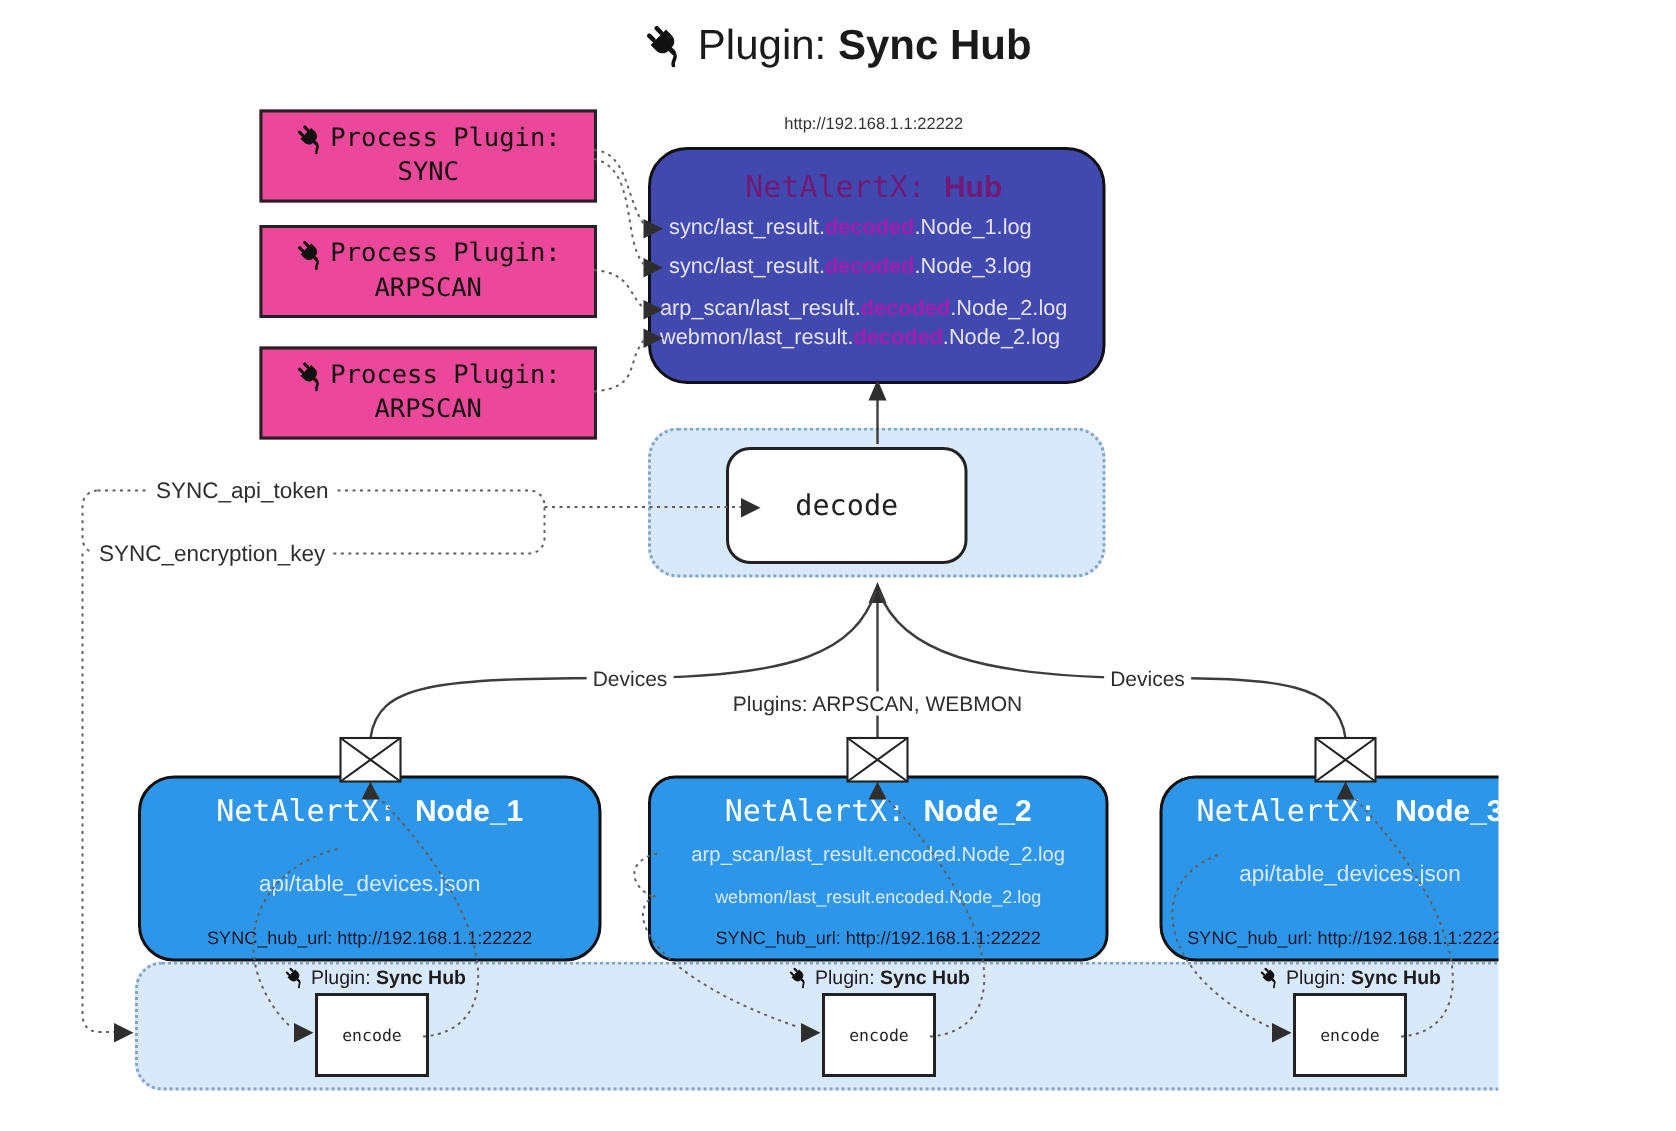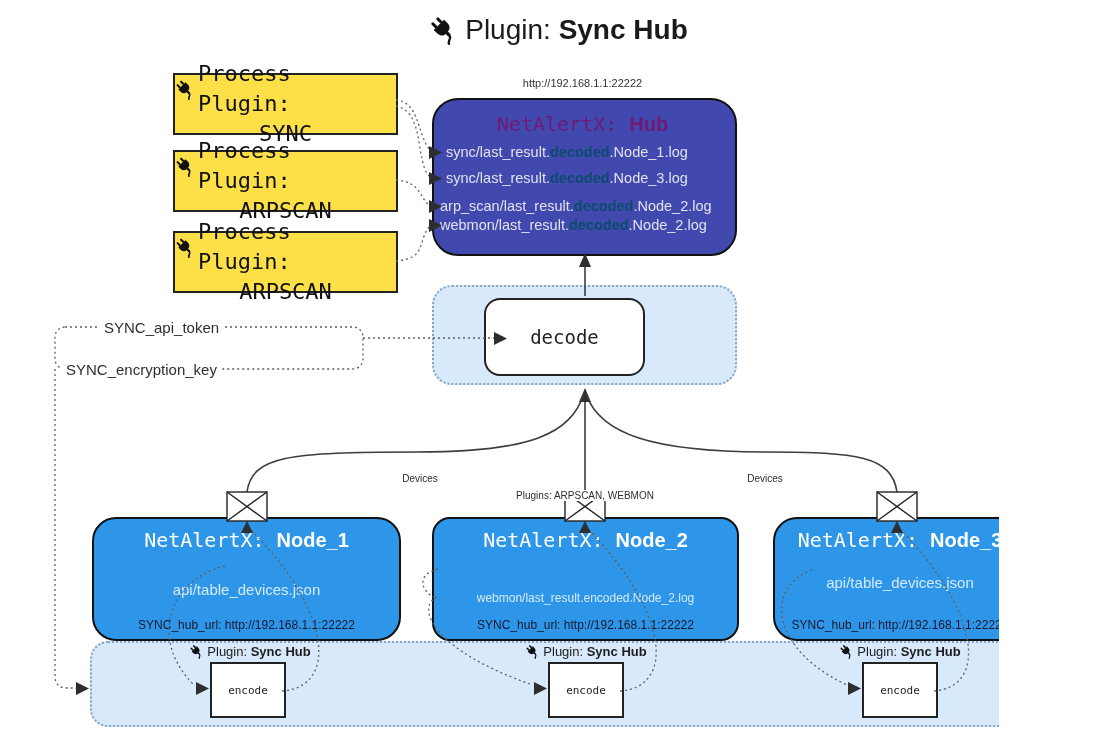--- a/index.html
+++ b/index.html
@@ -12,43 +12,43 @@
   svg.wires{position:absolute;left:0;top:0;z-index:5;pointer-events:none;}
   .wires .s{fill:none;stroke:#3d3d3d;stroke-width:1.6px;}
   .wires .d{fill:none;stroke:#5f5f5f;stroke-width:1.3px;stroke-dasharray:2 3;}
   .wires .ah{fill:#2e2e2e;stroke:none;}
   .wires .env{fill:#fff;stroke:#222;stroke-width:1.4px;}
 
   .title{top:14px;left:0;width:1117px;text-align:center;font-size:28px;z-index:2;}
   .title .plug{vertical-align:-6px;margin-right:6px;}
   .title b{font-weight:700;}
 
-  .pbox{left:173px;width:221px;height:58px;background:#fde047;border:2px solid #222;z-index:2;
+  .pbox{left:173px;width:221px;height:58px;background:#ec4899;border:2px solid #222;z-index:2;
         display:flex;flex-direction:column;align-items:center;justify-content:center;
-        font-family:"DejaVu Sans Mono",monospace;font-size:22px;color:#111;line-height:1.35;}
+        font-family:"DejaVu Sans Mono",monospace;font-size:17px;color:#111;line-height:1.35;}
   .pbox .l1{display:flex;align-items:center;gap:2px;}
 
   .hub{left:432px;top:98px;width:301px;height:154px;background:var(--hub-bg,#4149ae);
        border:2px solid #111;border-radius:26px;z-index:2;}
   .hub-url{left:432px;top:77px;width:301px;text-align:center;font-size:11px;color:#333;z-index:2;}
   .hub-title{left:432px;top:112px;width:301px;text-align:center;color:#701a75;z-index:3;
              font-family:"DejaVu Sans Mono",monospace;font-size:20px;}
   .hub-title b{font-family:"Liberation Sans",sans-serif;font-weight:700;}
   .hub-row{z-index:3;color:#e2e2ee;font-size:14.5px;white-space:nowrap;}
-  .hub-row b{color:#0c4a6e;font-weight:700;}
+  .hub-row b{color:#a21caf;font-weight:700;}
 
   .decode-wrap{left:432px;top:285px;width:305px;height:100px;background:var(--panel-bg,#d8e9fb);
                border:2px dotted var(--panel-border,#85a4c4);border-radius:20px;z-index:1;box-sizing:border-box;}
   .proc-box{background:#fff;border:2px solid #222;z-index:3;display:flex;align-items:center;justify-content:center;
             font-family:"DejaVu Sans Mono",monospace;color:#222;}
   .decode-box{left:484px;top:298px;width:157px;height:74px;font-size:19px;border-radius:16px;}
 
   .wire-label{background:#fff;padding:0 4px;z-index:6;white-space:nowrap;color:#2e2e2e;}
   .tok{font-size:15px;}
-  .edge{font-size:10px;transform:translateX(-50%);margin-top:29px;}
+  .edge{font-size:14px;transform:translateX(-50%);}
 
   .node{background:var(--node-bg,#2e96e9);border:2px solid #111;border-radius:24px;top:517px;height:120px;z-index:2;}
   .node-title{position:absolute;left:0;top:9px;width:100%;text-align:center;color:#fff;
               font-family:"DejaVu Sans Mono",monospace;font-size:20px;}
   .node-title b{font-family:"Liberation Sans",sans-serif;font-weight:700;}
   .node-line{position:absolute;left:0;width:100%;text-align:center;color:#d5eafc;}
   .node-footer{position:absolute;left:0;bottom:7px;width:100%;text-align:center;color:#18182e;font-size:12px;}
 
   .band{left:90px;top:641px;width:932px;height:86px;background:var(--panel-bg,#d8e9fb);
         border:2px dotted var(--panel-border,#85a4c4);border-radius:18px;z-index:1;box-sizing:border-box;}
@@ -198,20 +198,21 @@
   <div class="abs wire-label edge" style="left:765px;top:444px;">Devices</div>
   <div class="abs wire-label edge" style="left:585px;top:461px;">Plugins: ARPSCAN, WEBMON</div>
 
   <div class="abs node" style="left:92px;width:305px;">
     <div class="node-title"><span>NetAlertX: </span><b>Node_1</b></div>
     <div class="node-line" style="top:62px;font-size:15px;">api/table_devices.json</div>
     <div class="node-footer">SYNC_hub_url: http://192.168.1.1:22222</div>
   </div>
   <div class="abs node" style="left:432px;width:303px;border-radius:18px;">
     <div class="node-title"><span>NetAlertX: </span><b>Node_2</b></div>
+    <div class="node-line" style="top:43px;font-size:13.5px;">arp_scan/last_result.encoded.Node_2.log</div>
     <div class="node-line" style="top:72px;font-size:12px;">webmon/last_result.encoded.Node_2.log</div>
     <div class="node-footer">SYNC_hub_url: http://192.168.1.1:22222</div>
   </div>
   <div class="abs node" style="left:773px;width:250px;">
     <div class="node-title"><span>NetAlertX: </span><b>Node_3</b></div>
     <div class="node-line" style="top:55px;font-size:15px;">api/table_devices.json</div>
     <div class="node-footer">SYNC_hub_url: http://192.168.1.1:22222</div>
   </div>
 
   <div class="abs band"></div>

